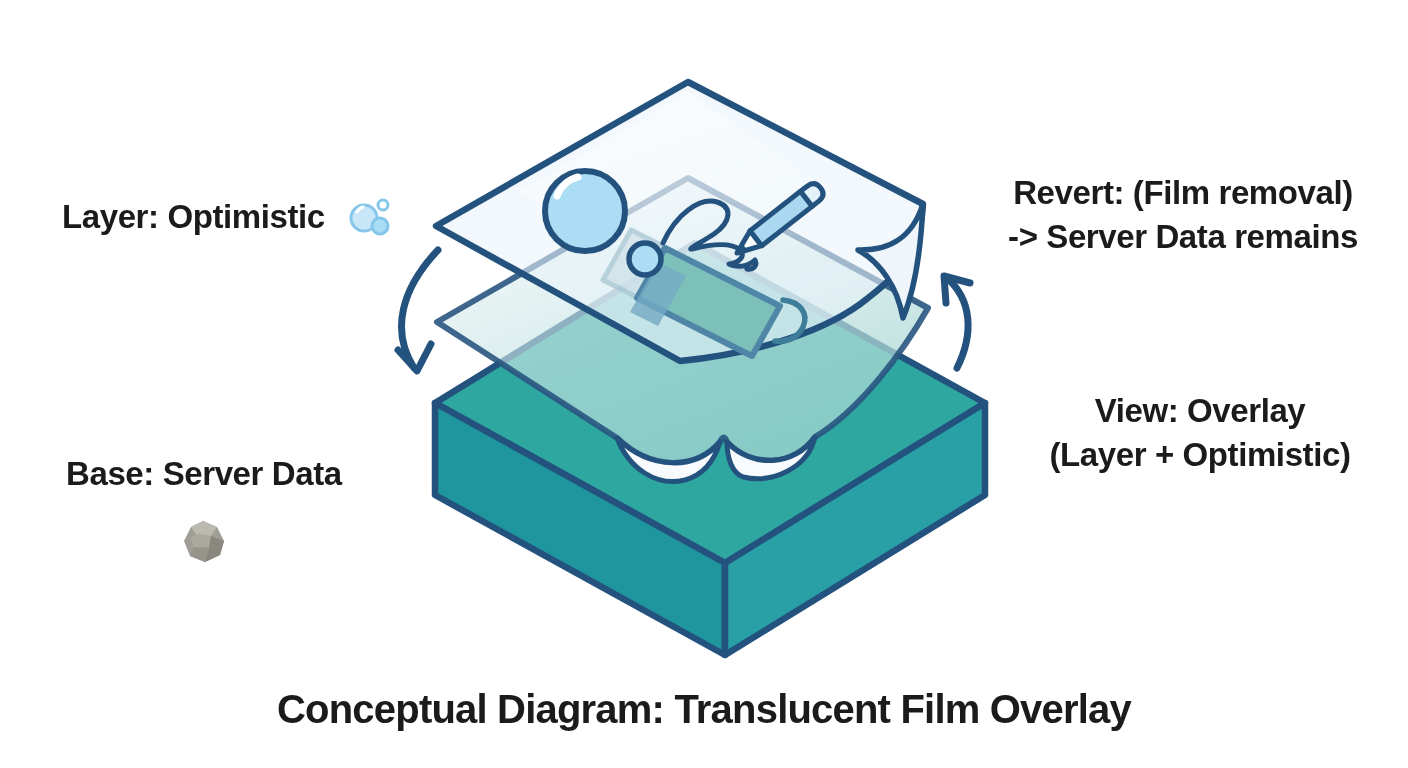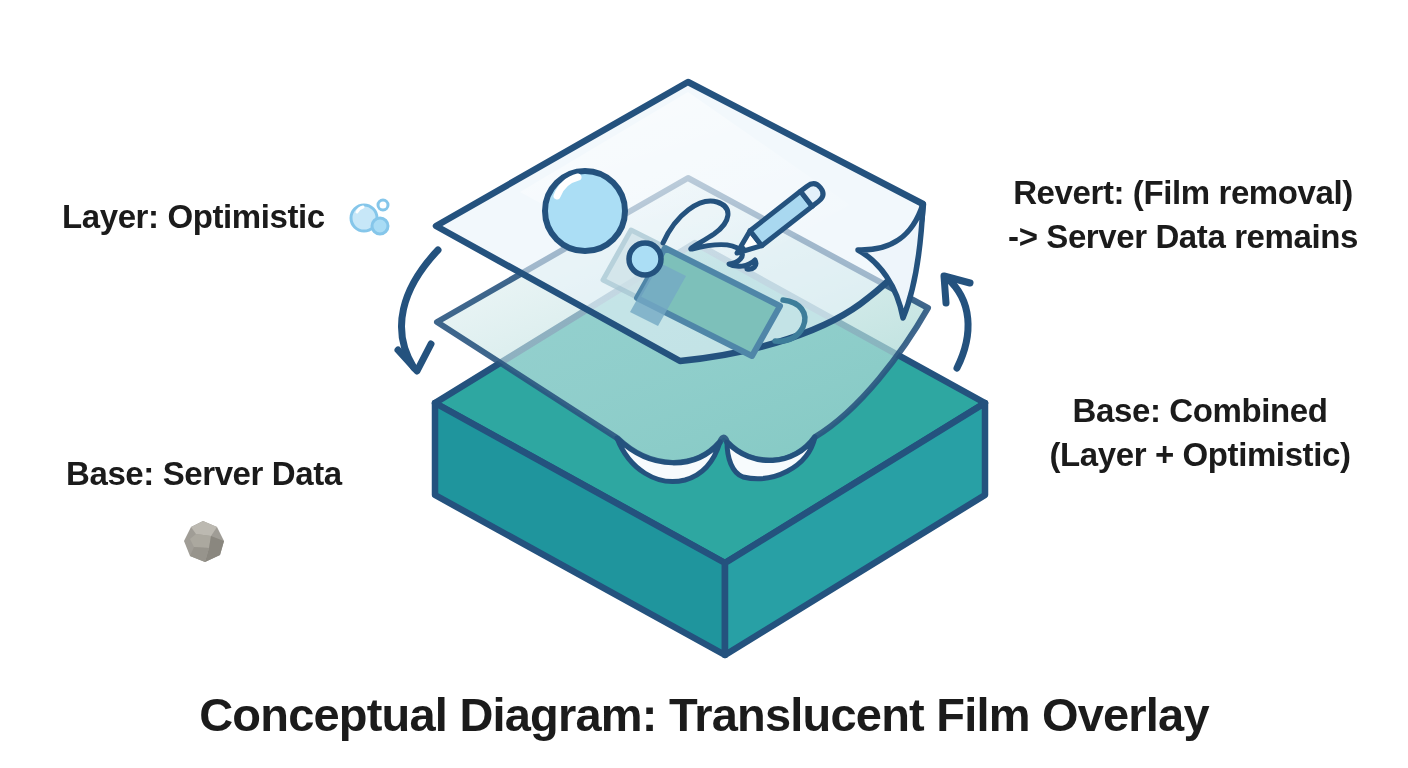--- a/index.html
+++ b/index.html
@@ -40,21 +40,21 @@
     line-height:44px;
     text-align:center;
   }
   .label-revert{left:978px;top:171px;width:410px;}
   .label-view{left:1000px;top:389px;width:400px;}
   .caption{
     position:absolute;
     left:0;top:687px;width:1408px;
     text-align:center;
     font-weight:700;
-    font-size:47px;
+    font-size:40px;
     letter-spacing:-0.8px;
     color:var(--text);
   }
   .inline-icon{display:inline-block;vertical-align:middle;}
 
   
   .st-navy{stroke:var(--navy);}
   .box-top{fill:var(--box-top);}
   .box-left{fill:var(--box-left);}
   .box-right{fill:var(--box-right);}
@@ -170,18 +170,18 @@
       <path d="M 13 30 L 28 31 L 24 45 L 9 39 Z" fill="#97948c"></path>
     </svg>
   </div>
 
   <div class="label-block label-revert">
     <div>Revert: (Film removal)</div>
     <div>-&gt; Server Data remains</div>
   </div>
 
   <div class="label-block label-view">
-    <div>Base: Combined</div>
+    <div>View: Overlay</div>
     <div>(Layer + Optimistic)</div>
   </div>
 
   <div class="caption">Conceptual Diagram: Translucent Film Overlay</div>
 </div>
 
 </body></html>

